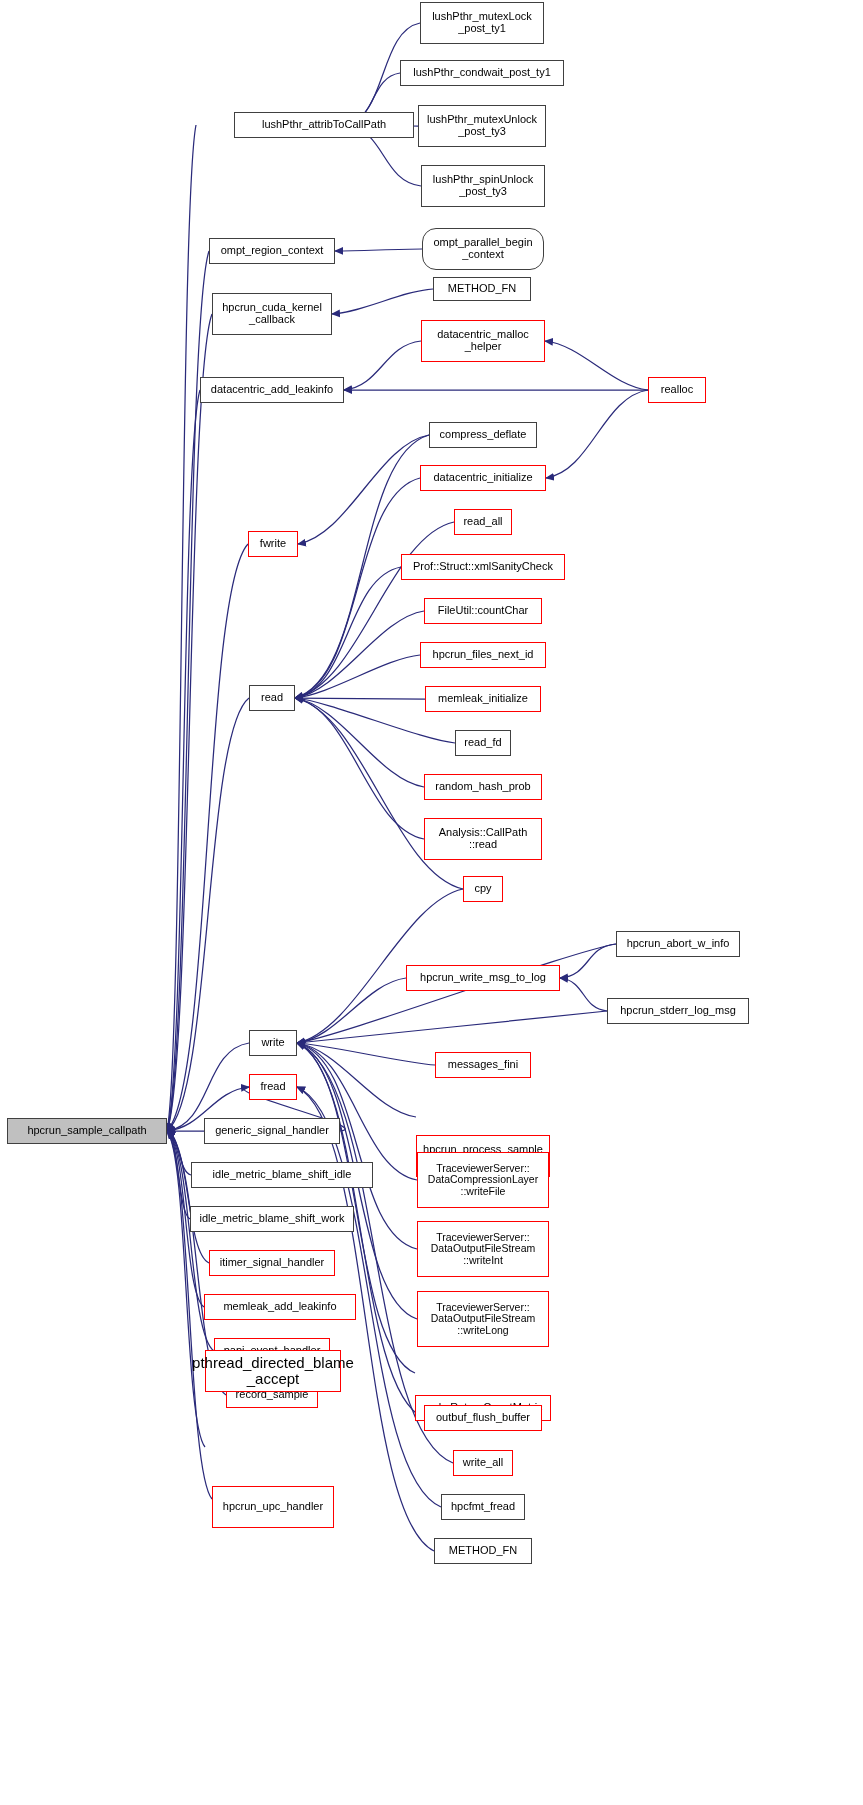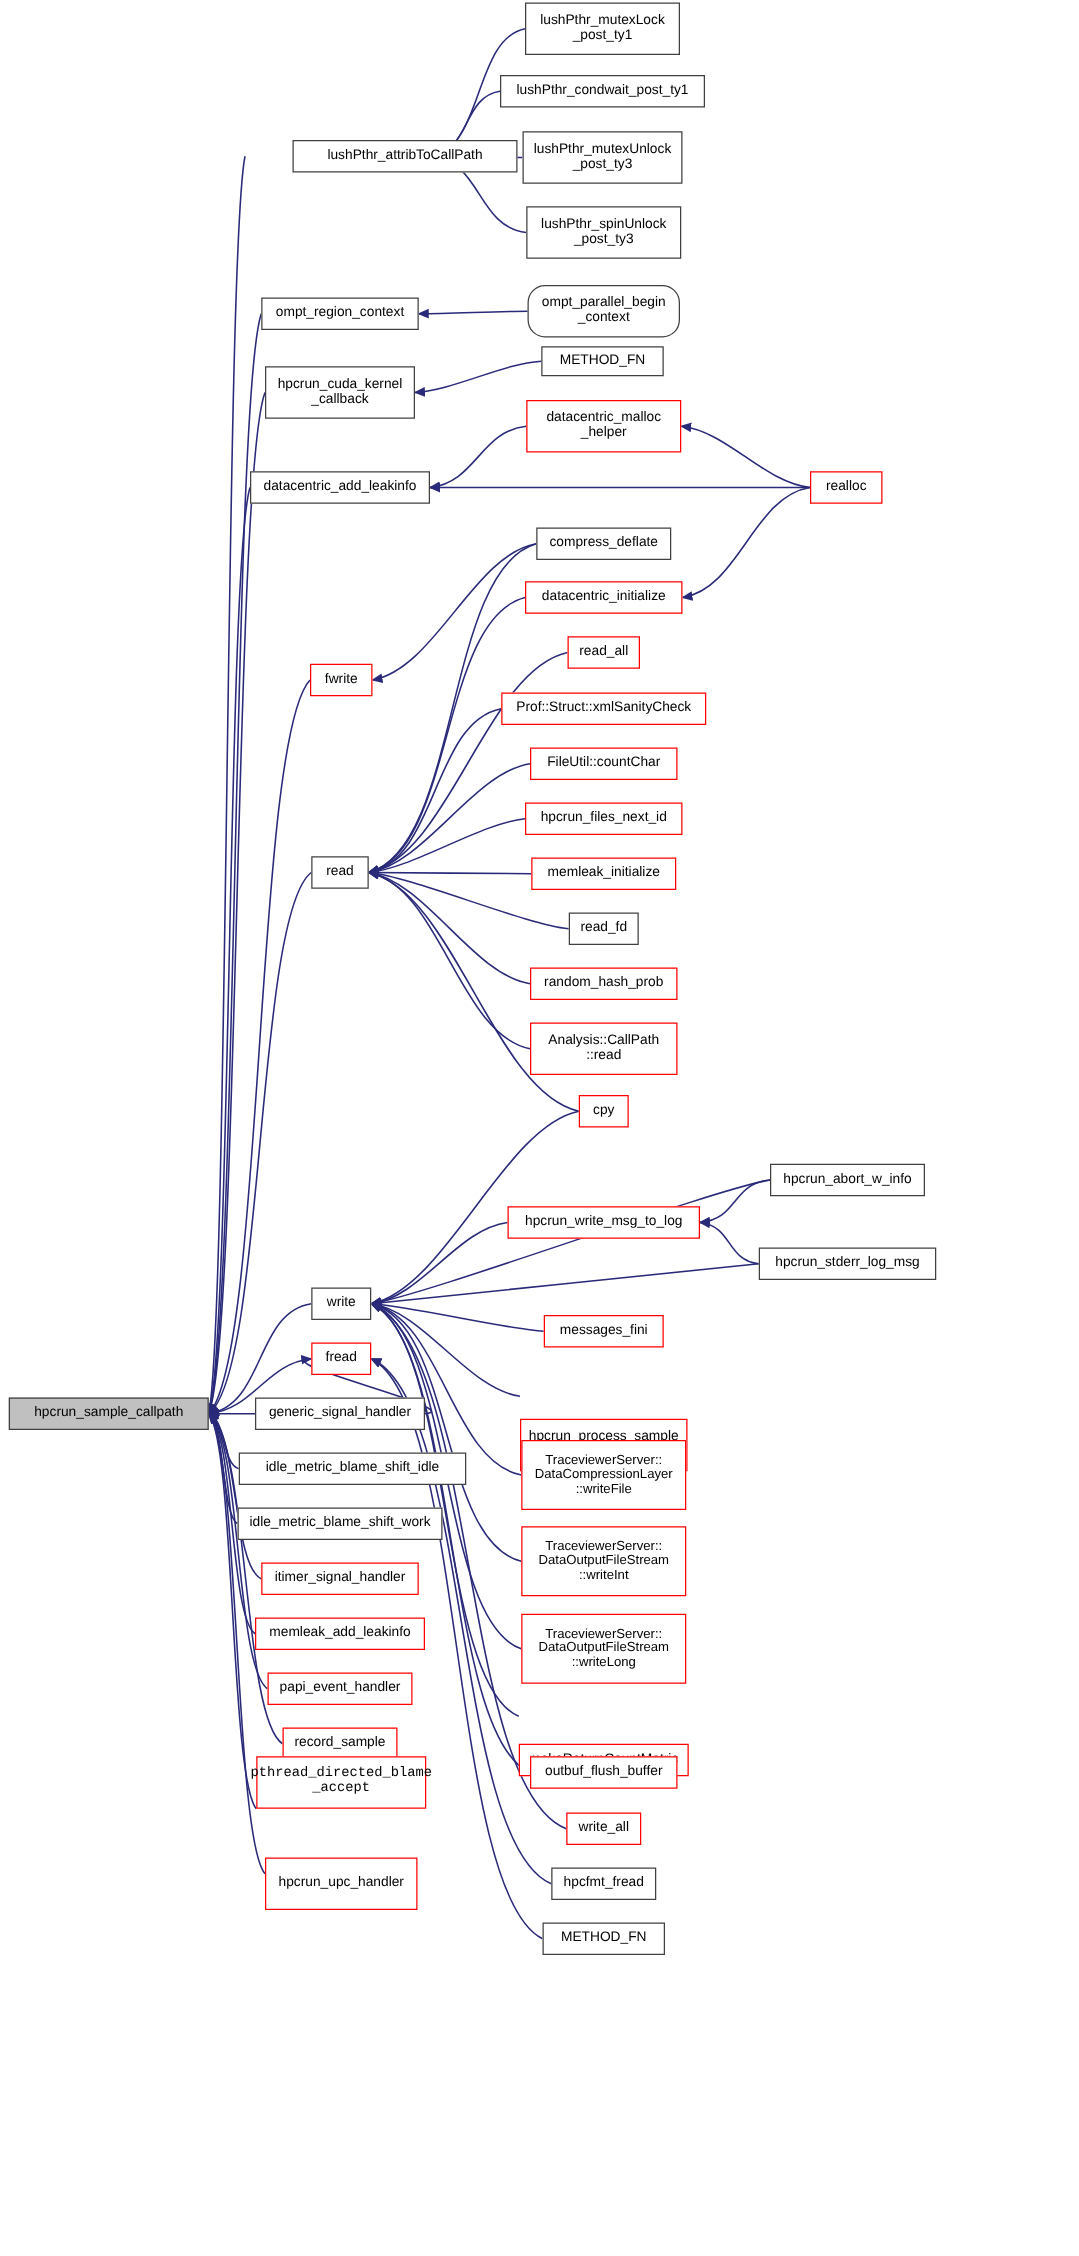--- a/index.html
+++ b/index.html
@@ -210,36 +210,36 @@
 ::writeInt</span>
       </div>
       <div class="node red" style="left: 209px; top: 1250px; width: 126px; height: 26px; font-size: 11px;">
         <span class="lbl">itimer_signal_handler</span>
       </div>
       <div class="node red" style="left: 417px; top: 1291px; width: 132px; height: 56px; font-size: 10.5px;">
         <span class="lbl">TraceviewerServer::
 DataOutputFileStream
 ::writeLong</span>
       </div>
-      <div class="node red" style="left: 204px; top: 1294px; width: 136px; height: 26px; font-size: 11px;">
+      <div class="node red" style="left: 204px; top: 1294px; width: 152px; height: 26px; font-size: 11px;">
         <span class="lbl">memleak_add_leakinfo</span>
       </div>
       <div class="node red" style="left: 214px; top: 1338px; width: 116px; height: 26px; font-size: 11px;">
         <span class="lbl">papi_event_handler</span>
       </div>
       <div class="node red" style="left: 415px; top: 1360px; width: 136px; height: 26px; font-size: 11px; margin-top: 35px;">
         <span class="lbl">makeReturnCountMetric</span>
       </div>
       <div class="node red" style="left: 226px; top: 1382px; width: 92px; height: 26px; font-size: 11px;">
         <span class="lbl">record_sample</span>
       </div>
       <div class="node red" style="left: 424px; top: 1405px; width: 118px; height: 26px; font-size: 11px;">
         <span class="lbl">outbuf_flush_buffer</span>
       </div>
-      <div class="node red" style="left: 205px; top: 1405px; width: 136px; height: 42px; font-size: 11px; font-family: Liberation Mono, monospace;">
+      <div class="node red" style="left: 205px; top: 1350px; width: 136px; height: 42px; font-size: 15px;">
         <span class="lbl">pthread_directed_blame
 _accept</span>
       </div>
       <div class="node red" style="left: 453px; top: 1450px; width: 60px; height: 26px; font-size: 11px;">
         <span class="lbl">write_all</span>
       </div>
       <div class="node black" style="left: 441px; top: 1494px; width: 84px; height: 26px; font-size: 11px;">
         <span class="lbl">hpcfmt_fread</span>
       </div>
       <div class="node red" style="left: 212px; top: 1486px; width: 122px; height: 42px; font-size: 11px;">

